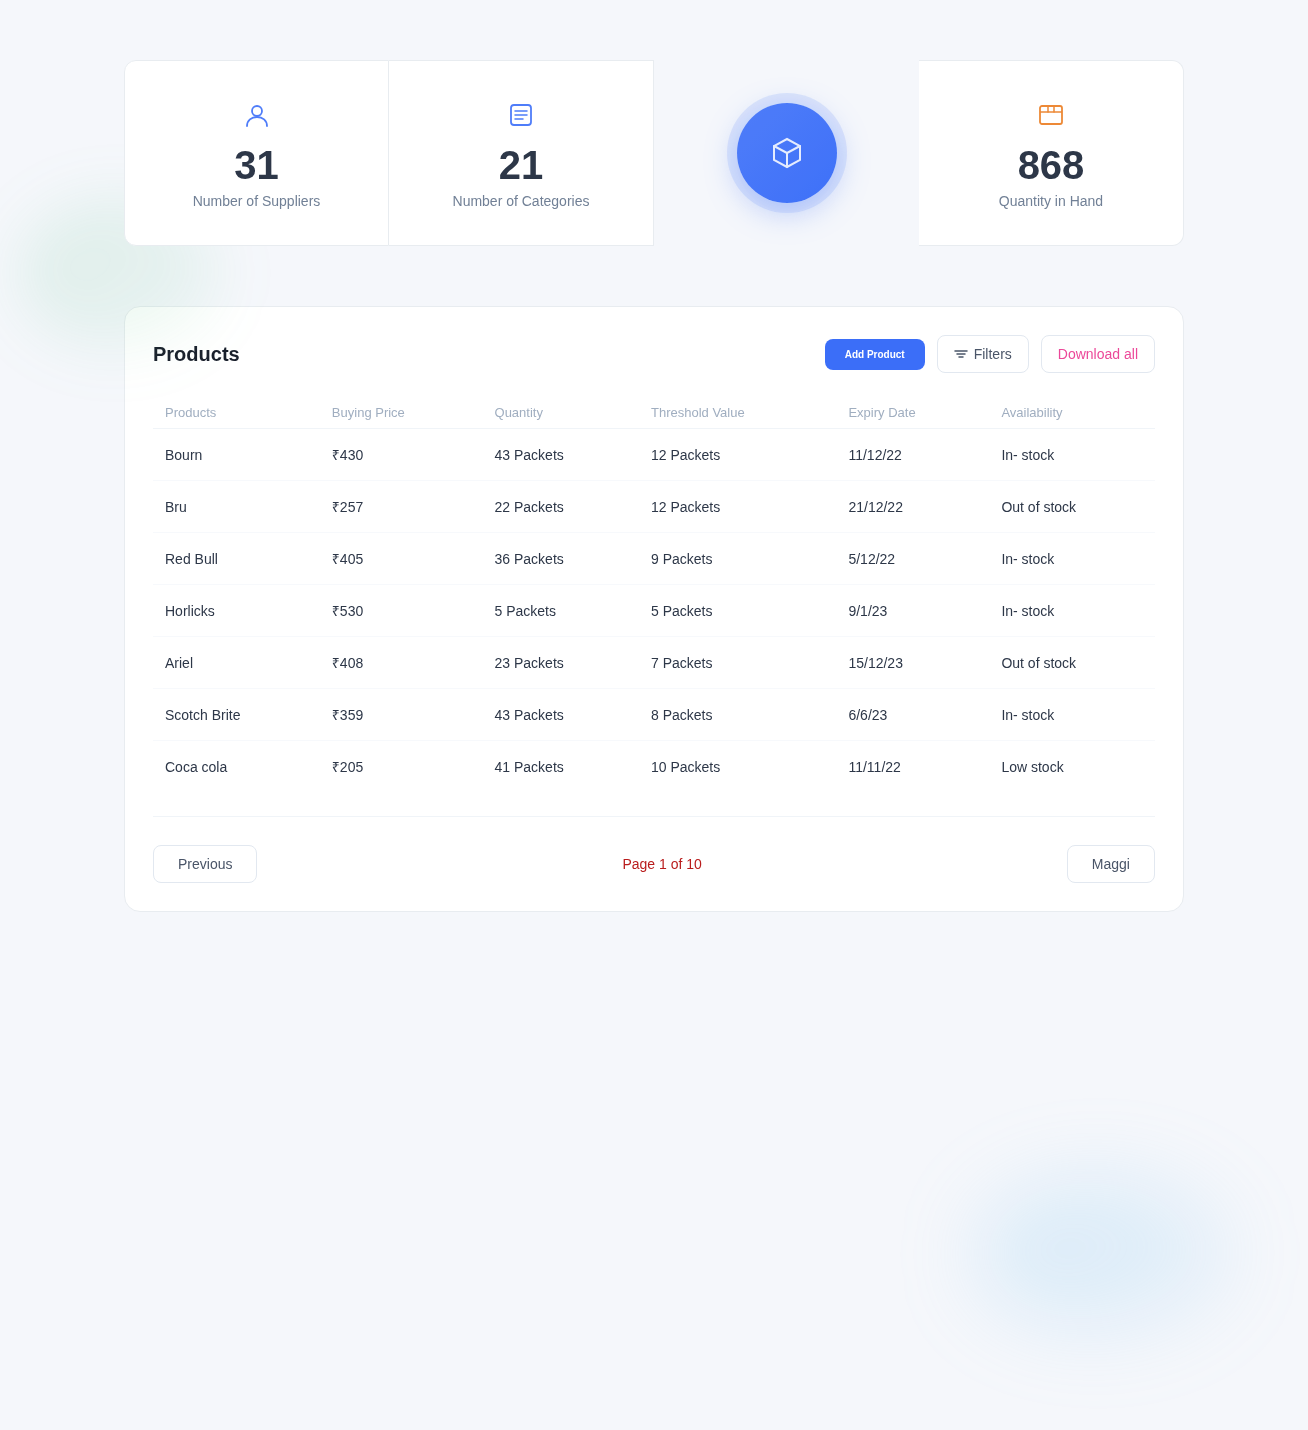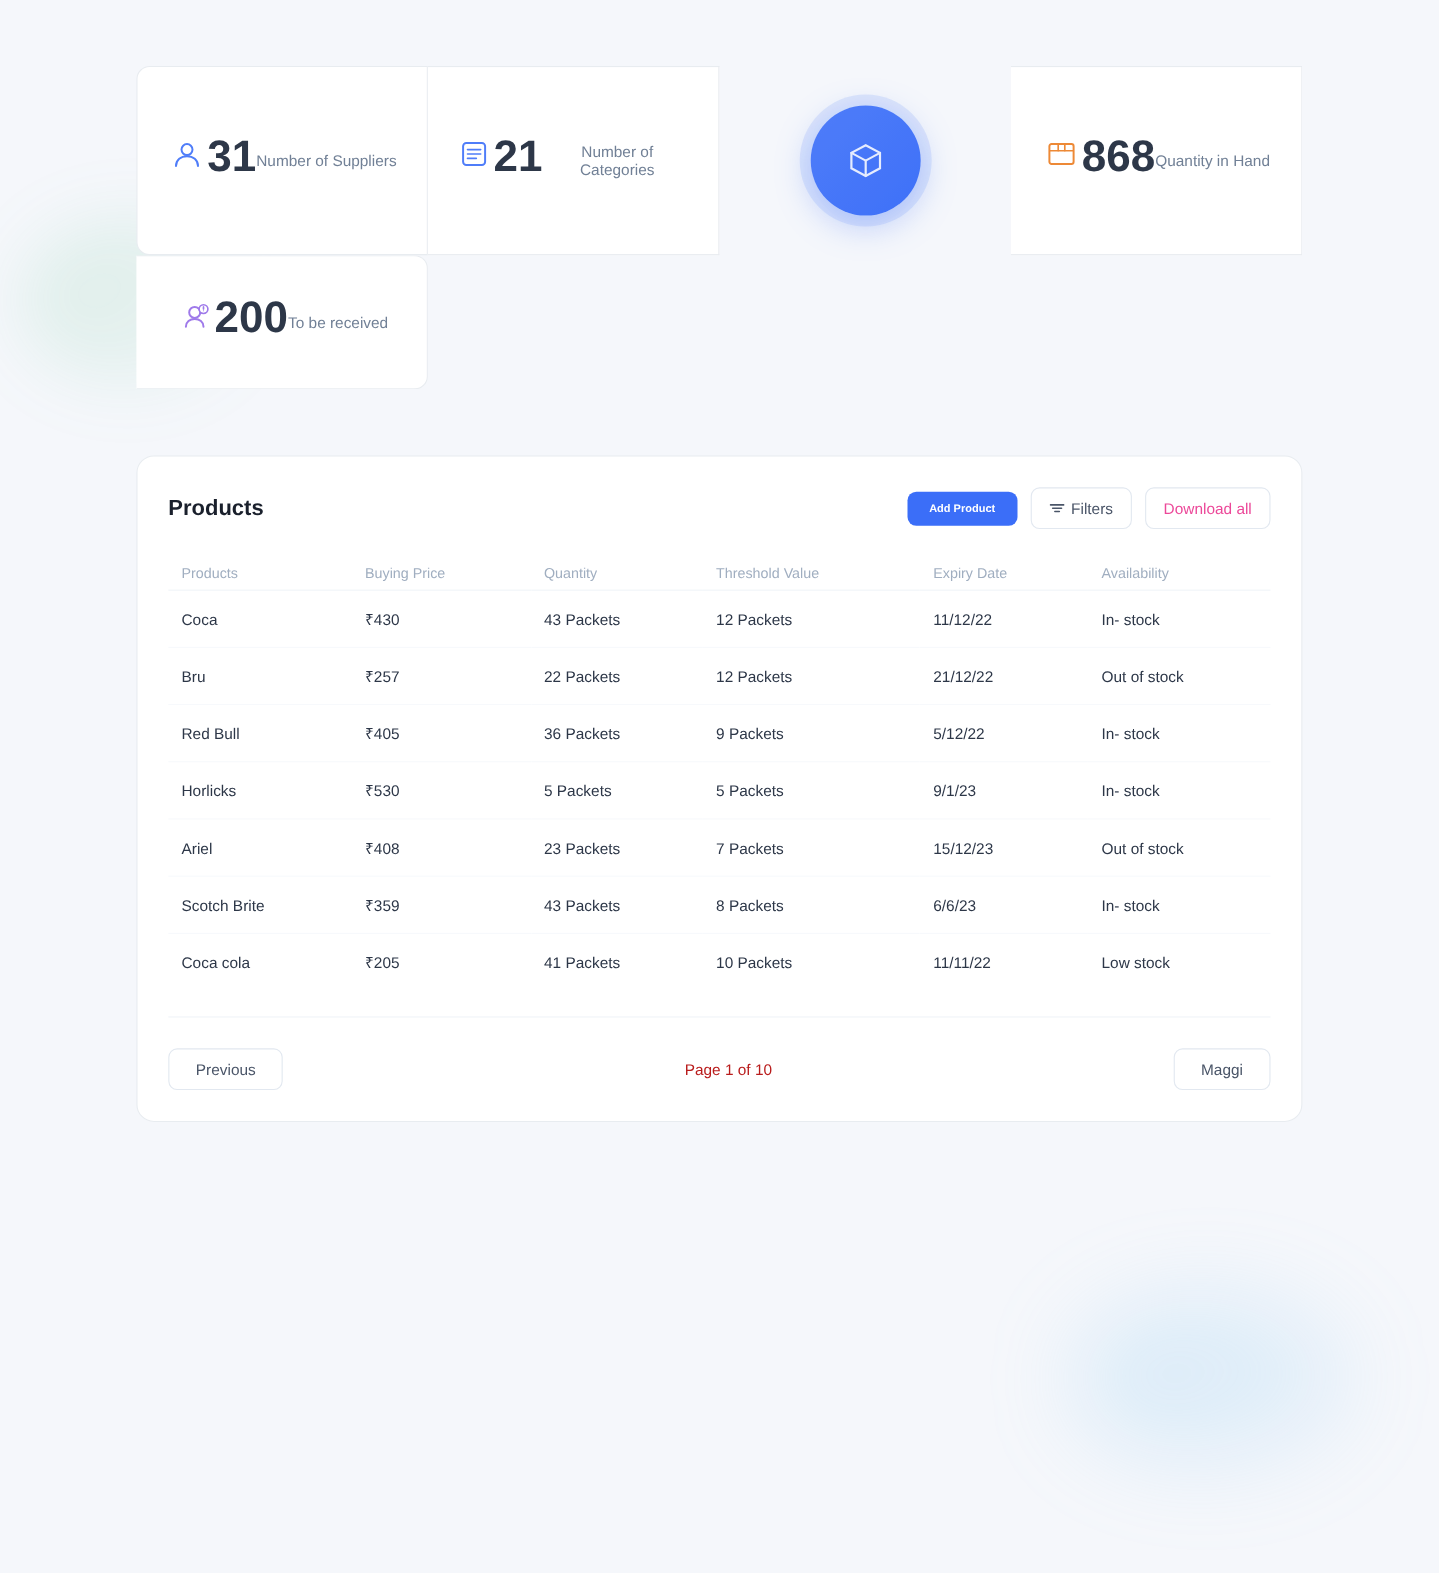--- a/index.html
+++ b/index.html
@@ -27,21 +27,21 @@
       grid-template-columns: repeat(4, 1fr);
       gap: 0;
       position: relative;
       z-index: 1;
     }
     .stat-card {
       background: #fff;
       border: 1px solid #e8ecf0;
       padding: 36px 24px;
       display: flex;
-      flex-direction: row;
+      flex-direction: column;
       align-items: center;
       justify-content: center;
       text-align: center;
       position: relative;
     }
     .stat-card:first-child { border-radius: 12px 0 0 12px; }
     .stat-card:last-child { border-radius: 0 12px 12px 0; }
     .stat-card + .stat-card { border-left: none; }
     .stat-card.center-card {
       background: transparent;
@@ -274,33 +274,20 @@
             <rect x="5" y="7" width="22" height="18" rx="2" stroke="#ed8936" stroke-width="1.8" fill="none"></rect>
             <path d="M5 13h22" stroke="#ed8936" stroke-width="1.5"></path>
             <path d="M13 7v6" stroke="#ed8936" stroke-width="1.5" stroke-linecap="round"></path>
             <path d="M19 7v6" stroke="#ed8936" stroke-width="1.5" stroke-linecap="round"></path>
           </svg>
         </div>
         <div class="stat-number">868</div>
         <div class="stat-label">Quantity in Hand</div>
       </div>
 
-      <div class="stat-card" style="border-radius: 0 12px 12px 0;">
-        <div class="stat-icon">
-          <svg width="32" height="32" viewBox="0 0 32 32" fill="none">
-            <circle cx="16" cy="13" r="5" stroke="#9f7aea" stroke-width="1.8" fill="none"></circle>
-            <path d="M8 26c0-4.418 3.582-7 8-7s8 2.582 8 7" stroke="#9f7aea" stroke-width="1.8" fill="none" stroke-linecap="round"></path>
-            <circle cx="24" cy="10" r="4" stroke="#9f7aea" stroke-width="1.5" fill="white"></circle>
-            <line x1="24" y1="8" x2="24" y2="10" stroke="#9f7aea" stroke-width="1.5" stroke-linecap="round"></line>
-            <circle cx="24" cy="11.5" r="0.5" fill="#9f7aea"></circle>
-          </svg>
-        </div>
-        <div class="stat-number">200</div>
-        <div class="stat-label">To be received</div>
-      </div>
 
     </div>
   </div>
 
   <div class="products-card">
 
     <div class="products-header">
       <h2 class="products-title">Products</h2>
       <div class="header-actions">
         <button class="btn-add">Add Product</button>
@@ -322,21 +309,21 @@
           <th>Products</th>
           <th>Buying Price</th>
           <th>Quantity</th>
           <th>Threshold Value</th>
           <th>Expiry Date</th>
           <th>Availability</th>
         </tr>
       </thead>
       <tbody id="products-tbody">
       <tr>
-      <td>Coca</td>
+      <td>Bourn</td>
       <td>₹430</td>
       <td>43 Packets</td>
       <td>12 Packets</td>
       <td>11/12/22</td>
       <td class="availability-instock">In- stock</td>
     </tr>
           <tr>
       <td>Bru</td>
       <td>₹257</td>
       <td>22 Packets</td>

